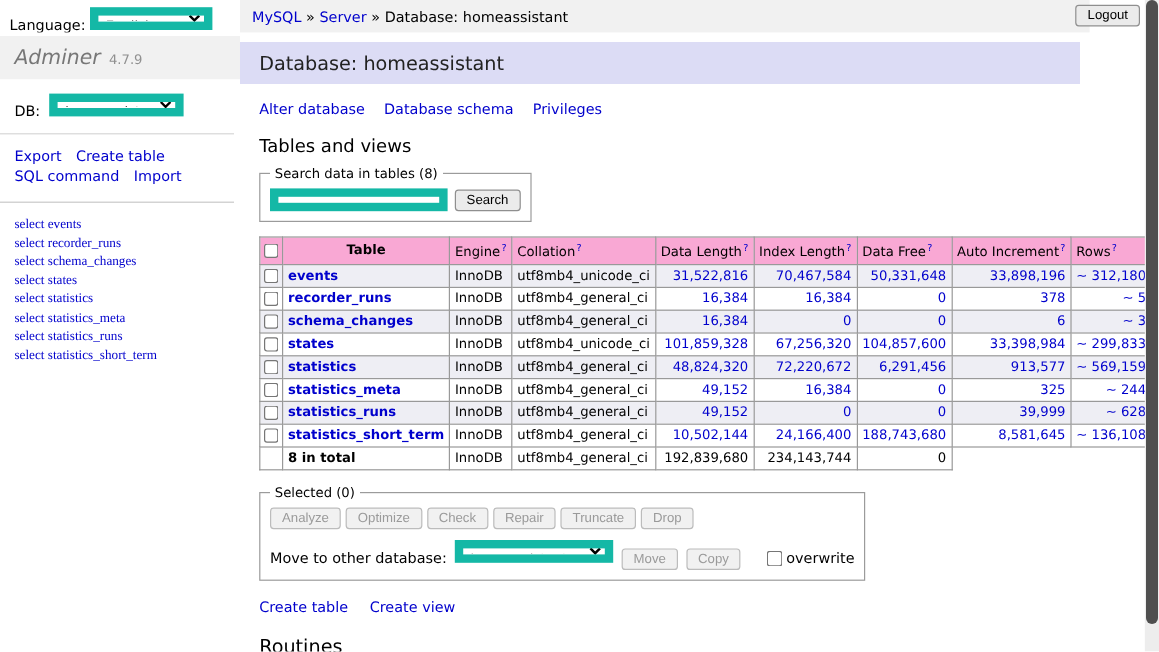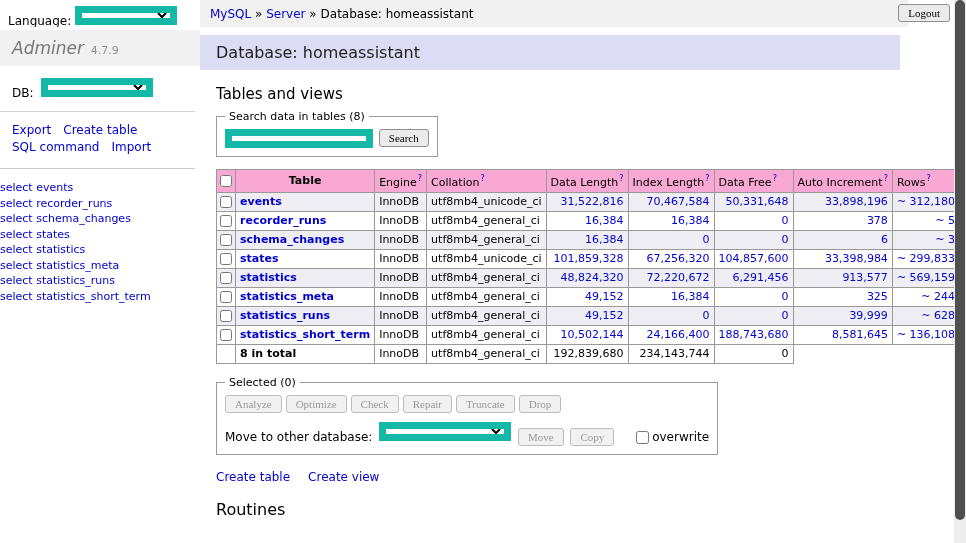--- a/index.html
+++ b/index.html
@@ -19,36 +19,36 @@
   select, input[type=text] {
     font-family: inherit; font-size: 11px;
     border: 7px solid #14b8a6; background: #fff; padding: 1px 2px; height: 19px;
   }
   .breadcrumb {
     position: absolute; top: 0; left: 200px; width: 708px; height: 27px;
     background: #f1f1f1; padding: 7px 10px; white-space: nowrap; font-size: 12px;
   }
   .logout-wrap { position: absolute; top: 4px; right: 16px; }
   .btn {
-    font-family: Liberation Serif, serif; font-size: 11px; color: #000;
+    font-family: Liberation Sans, sans-serif; font-size: 11px; color: #000;
     padding: 2px 9px; background: #ebebeb;
     border: 1px solid #8f8f8f; border-radius: 3px; cursor: pointer;
   }
   .btn:disabled { color: #9a9a9a; border-color: #bcbcbc; background: #f1f1f1; cursor: default; }
 
   
   .sidebar { position: absolute; top: 27px; left: 0; width: 200px; bottom: 0; background: #fff; }
   .brand { background: #f1f1f1; margin-top: 3px; padding: 8px 12px; color: #777; }
   .brand .bname { font-style: italic; font-size: 17px; color: #777; }
   .brand .ver { font-size: 11px; color: #909090; margin-left: 3px; }
   .db-row { padding: 12px 12px 11px; border-bottom: 1px solid #d6d6d6; margin-right: 5px; white-space: nowrap; }
   .db-row select { width: 112px; margin-left: 4px; }
   .side-links { padding: 10px 12px 12px; border-bottom: 1px solid #c9c9c9; margin-right: 5px; line-height: 17px; }
   .side-links a { margin-right: 12px; }
-  .table-links { padding: 11px 0; font-size: 11px; }
+  .table-links { padding: 11px 12px; font-size: 11px; font-family: Liberation Serif, serif; }
   .table-links a { display: block; line-height: 15.5px; }
 
   
   .content { position: absolute; top: 27px; left: 200px; width: 700px; }
   h1.title {
     margin: 8px 0 0; padding: 8px 16px;
     background: #dcdcf5; color: #222;
     font-size: 16px; font-weight: normal;
   }
   .inner { padding-left: 16px; }
@@ -129,20 +129,21 @@
       <a href="#">select statistics</a>
       <a href="#">select statistics_meta</a>
       <a href="#">select statistics_runs</a>
       <a href="#">select statistics_short_term</a>
     </div>
 </div>
 
 <div class="content">
   <h1 class="title">Database: homeassistant</h1>
   <div class="inner">
+    <div class="nav-links"><a href="#">Alter database</a><a href="#">Database schema</a><a href="#">Privileges</a></div>
 
     <h3 class="section">Tables and views</h3>
 
     <fieldset class="search-fs">
       <legend>Search data in tables (8)</legend>
       <input type="text" class="search-input" value="" style="">
       <button class="btn">Search</button>
     </fieldset>
 
     <table class="data">

